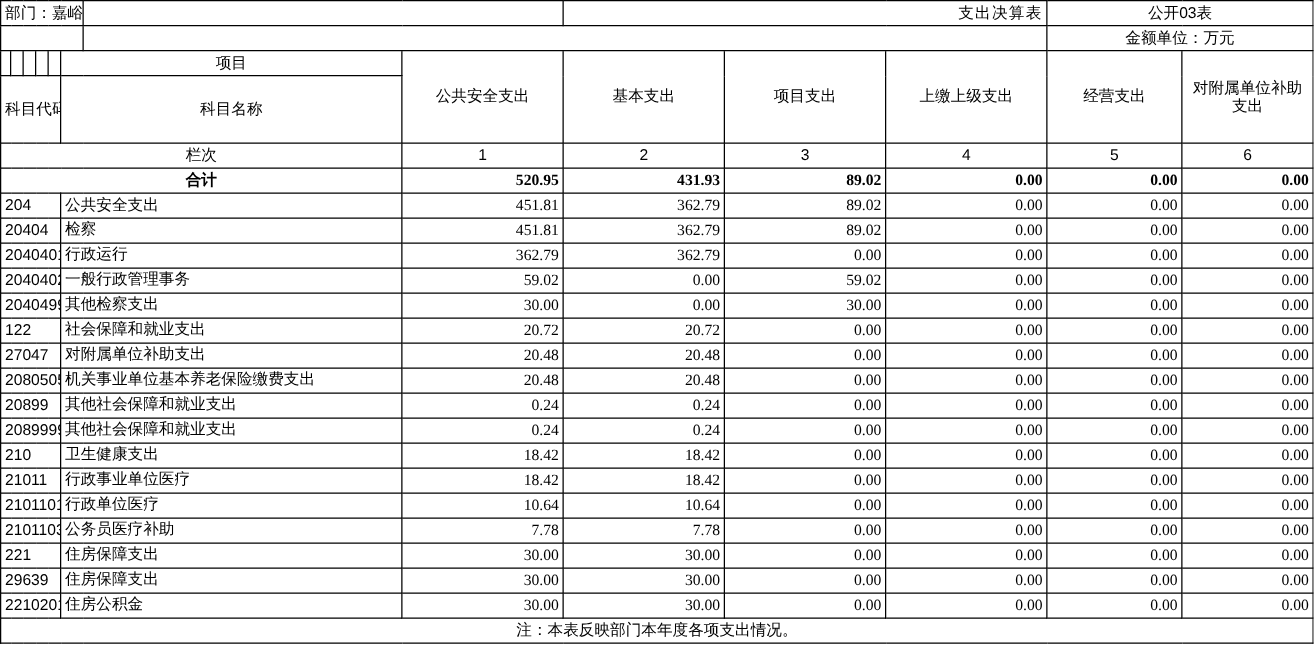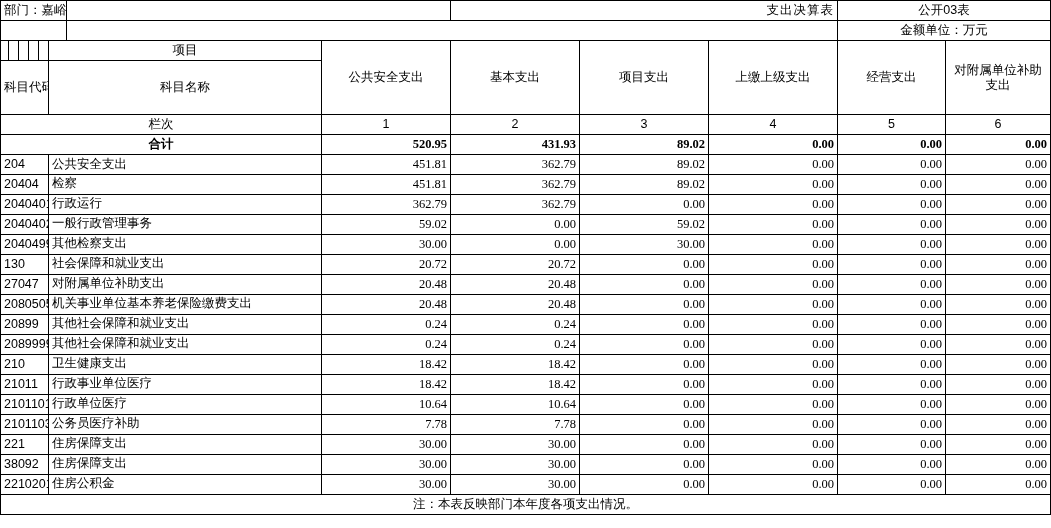--- a/index.html
+++ b/index.html
@@ -199,21 +199,21 @@
       <td colspan="5" class="c-left code">2040499</td>
       <td colspan="2" class="c-left indent1">其他检察支出</td>
       <td class="num">30.00</td>
       <td class="num">0.00</td>
       <td class="num">30.00</td>
       <td class="num">0.00</td>
       <td class="num">0.00</td>
       <td class="num">0.00</td>
     </tr>
     <tr>
-      <td colspan="5" class="c-left code">130</td>
+      <td colspan="5" class="c-left code">122</td>
       <td colspan="2" class="c-left indent1">社会保障和就业支出</td>
       <td class="num">20.72</td>
       <td class="num">20.72</td>
       <td class="num">0.00</td>
       <td class="num">0.00</td>
       <td class="num">0.00</td>
       <td class="num">0.00</td>
     </tr>
     <tr>
       <td colspan="5" class="c-left code">27047</td>
@@ -299,21 +299,21 @@
       <td colspan="5" class="c-left code">221</td>
       <td colspan="2" class="c-left indent1">住房保障支出</td>
       <td class="num">30.00</td>
       <td class="num">30.00</td>
       <td class="num">0.00</td>
       <td class="num">0.00</td>
       <td class="num">0.00</td>
       <td class="num">0.00</td>
     </tr>
     <tr>
-      <td colspan="5" class="c-left code">38092</td>
+      <td colspan="5" class="c-left code">29639</td>
       <td colspan="2" class="c-left indent1">住房保障支出</td>
       <td class="num">30.00</td>
       <td class="num">30.00</td>
       <td class="num">0.00</td>
       <td class="num">0.00</td>
       <td class="num">0.00</td>
       <td class="num">0.00</td>
     </tr>
     <tr>
       <td colspan="5" class="c-left code">2210201</td>

